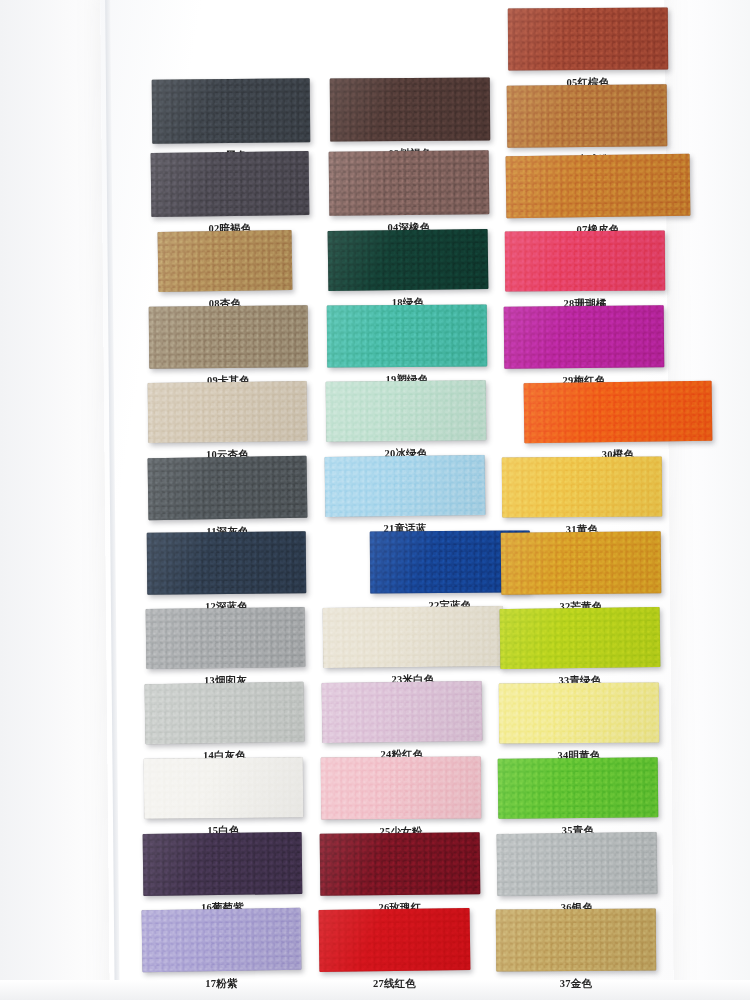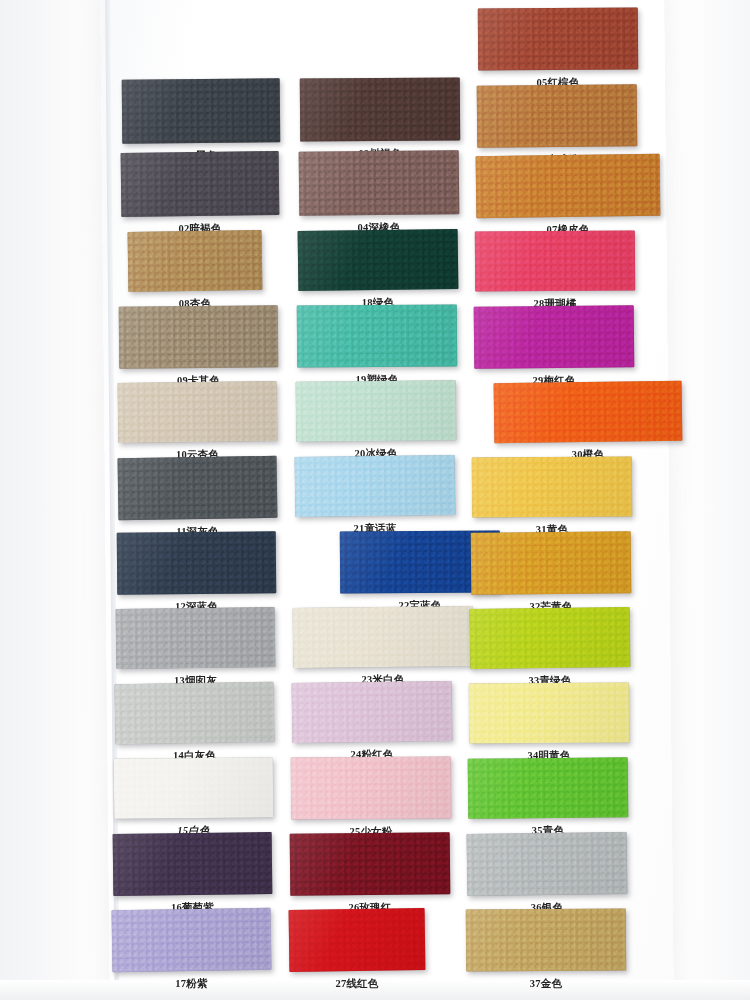--- a/index.html
+++ b/index.html
@@ -38,20 +38,21 @@
     background:linear-gradient(270deg,#f6f7f8 0%,#fcfcfd 55%,#ffffff 100%);
   }
   .bg-bottom{
     position:absolute;left:0;bottom:0;width:750px;height:20px;
     background:linear-gradient(0deg,#eff0f2 0%,#ffffff 100%);
   }
 
   
   .swatch-cell{
     position:absolute;
+    margin-left:30px;
   }
   .swatch{
     position:relative;
     width:100%;
     border-radius:1px;
     box-shadow:2px 3px 5px rgba(60,60,70,0.30), 0 0 1px rgba(0,0,0,0.25);
     overflow:hidden;
   }
   
   .swatch::after{
@@ -124,21 +125,21 @@
         <div class="label">12深蓝色</div>
       </div>
       <div class="swatch-cell" style="left: 116px; top: 608px; width: 159px;">
         <div class="swatch" style="height: 60px; background: rgb(167, 170, 172); transform: rotate(-0.68deg);"></div>
         <div class="label">13烟囱灰</div>
       </div>
       <div class="swatch-cell" style="left: 115px; top: 683px; width: 159px;">
         <div class="swatch" style="height: 60px; background: rgb(198, 202, 199); transform: rotate(-0.86deg);"></div>
         <div class="label">14白灰色</div>
       </div>
-      <div class="swatch-cell" style="left: 114px; top: 758px; width: 159px; font-style: italic;">
+      <div class="swatch-cell" style="left: 114px; top: 758px; width: 159px;">
         <div class="swatch" style="height: 60px; background: rgb(244, 243, 239); transform: rotate(-0.5deg);"></div>
         <div class="label">15白色</div>
       </div>
       <div class="swatch-cell" style="left: 113px; top: 833px; width: 159px;">
         <div class="swatch" style="height: 62px; background: rgb(62, 47, 74); transform: rotate(-0.68deg);"></div>
         <div class="label">16葡萄紫</div>
       </div>
       <div class="swatch-cell" style="left: 112px; top: 909px; width: 159px;">
         <div class="swatch" style="height: 62px; background: rgb(171, 163, 212); transform: rotate(-0.86deg);"></div>
         <div class="label">17粉紫</div>
@@ -180,21 +181,21 @@
         <div class="label">24粉红色</div>
       </div>
       <div class="swatch-cell" style="left: 291px; top: 757px; width: 160px;">
         <div class="swatch" style="height: 62px; background: rgb(242, 193, 202); transform: rotate(-0.45deg);"></div>
         <div class="label">25少女粉</div>
       </div>
       <div class="swatch-cell" style="left: 290px; top: 833px; width: 160px;">
         <div class="swatch" style="height: 62px; background: rgb(117, 16, 31); transform: rotate(-0.63deg);"></div>
         <div class="label">26玫瑰红</div>
       </div>
-      <div class="swatch-cell" style="left: 289px; top: 909px; width: 136px;">
+      <div class="swatch-cell" style="left: 289px; top: 909px; width: 151px;">
         <div class="swatch" style="height: 62px; background: rgb(208, 15, 22); transform: rotate(-0.81deg);"></div>
         <div class="label">27线红色</div>
       </div>
       <div class="swatch-cell" style="left: 478px; top: 8px; width: 160px;">
         <div class="swatch" style="height: 62px; background: rgb(158, 67, 48); transform: rotate(-0.4deg);"></div>
         <div class="label">05红棕色</div>
       </div>
       <div class="swatch-cell" style="left: 477px; top: 85px; width: 160px;">
         <div class="swatch" style="height: 62px; background: rgb(183, 117, 57); transform: rotate(-0.58deg);"></div>
         <div class="label">06皮球粉</div>

